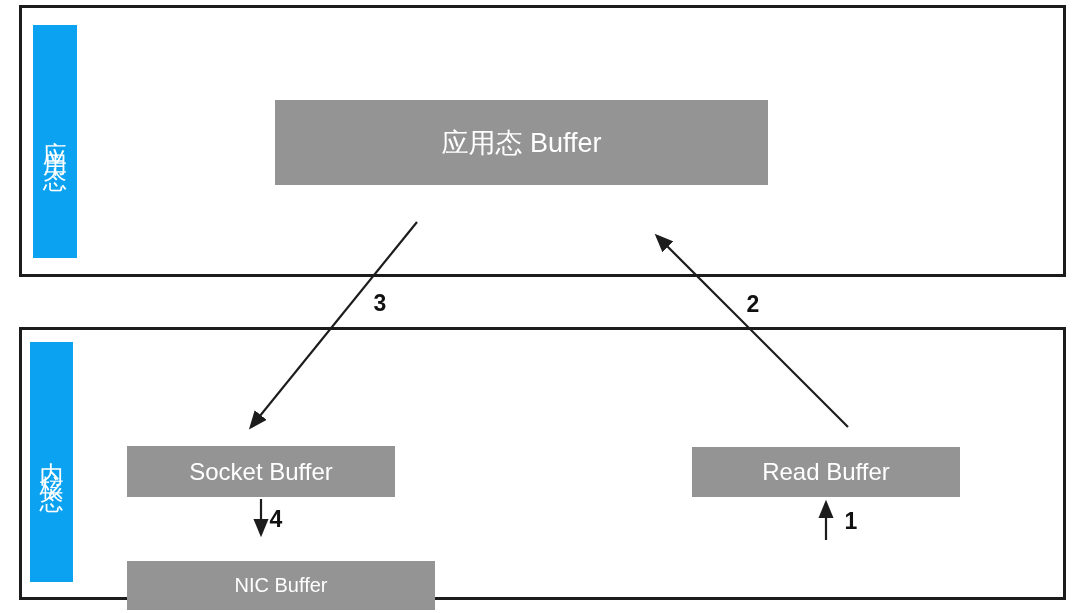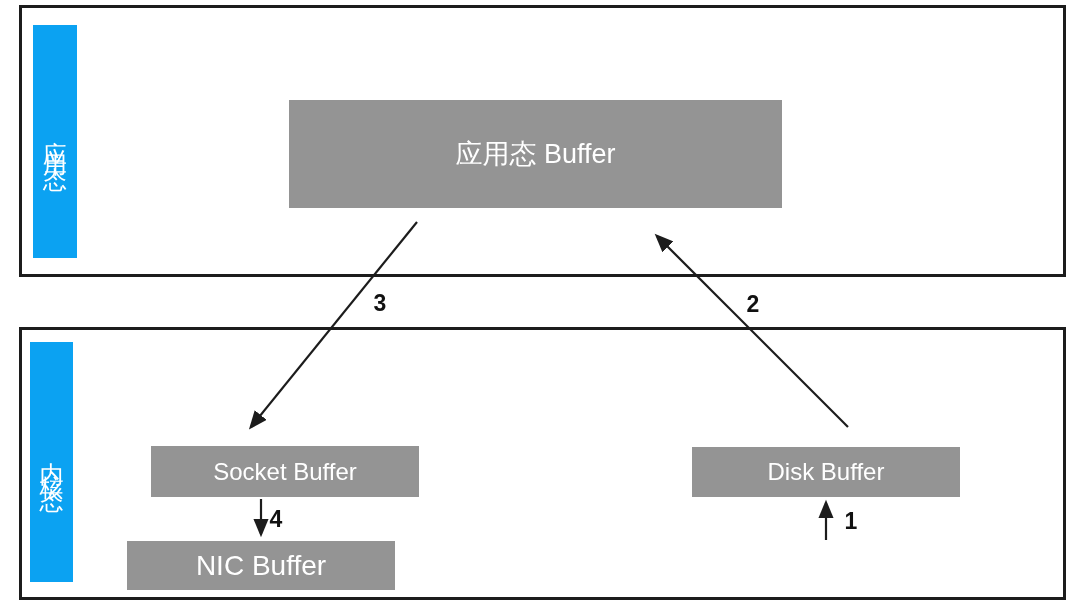--- a/index.html
+++ b/index.html
@@ -42,23 +42,23 @@
   .node {
     position: absolute;
     background: #949494;
     color: #ffffff;
     display: flex;
     align-items: center;
     justify-content: center;
     z-index: 2;
     white-space: nowrap;
   }
-  .node.app-buffer { left: 275px; top: 100px; width: 493px; height: 108px; font-size: 27px; margin-left: 14px; }
-  .node.socket-buffer { left: 127px; top: 446px; width: 268px; height: 51px; font-size: 24px; margin-left: 24px; }
-  .node.nic-buffer { left: 127px; top: 541px; width: 268px; height: 49px; font-size: 28px; }
+  .node.app-buffer { left: 275px; top: 100px; width: 493px; height: 85px; font-size: 27px; }
+  .node.socket-buffer { left: 127px; top: 446px; width: 268px; height: 51px; font-size: 24px; }
+  .node.nic-buffer { left: 127px; top: 561px; width: 308px; height: 49px; font-size: 20px; }
   .node.read-buffer { left: 692px; top: 447px; width: 268px; height: 50px; font-size: 24px; }
   .node.disk { left: 692px; top: 542px; width: 268px; height: 50px; font-size: 24px; }
   .arrow-layer {
     position: absolute;
     left: 0; top: 0;
     width: 1080px;
     height: 613px;
     z-index: 3;
     pointer-events: none;
   }
@@ -82,21 +82,21 @@
 
   <div class="region-box user"></div>
   <div class="region-box kernel"></div>
 
   <div class="region-label user">应用态</div>
   <div class="region-label kernel">内核态</div>
 
   <div class="node app-buffer">应用态 Buffer</div>
   <div class="node socket-buffer">Socket Buffer</div>
   <div class="node nic-buffer">NIC Buffer</div>
-  <div class="node read-buffer">Disk Buffer</div>
+  <div class="node read-buffer">Read Buffer</div>
 
   <svg class="arrow-layer" viewBox="0 0 1080 613" xmlns="http://www.w3.org/2000/svg">
     <defs>
       <marker id="arrowhead" markerWidth="9" markerHeight="7" refX="7" refY="3.5" orient="auto">
         <path d="M0,0 L8.5,3.5 L0,7 Z" fill="#1c1c1c"></path>
       </marker>
     </defs>
     <line x1="826" y1="540" x2="826" y2="503" stroke="#1c1c1c" stroke-width="2.2" marker-end="url(#arrowhead)"></line>
     <line x1="848" y1="427" x2="657" y2="236" stroke="#1c1c1c" stroke-width="2.2" marker-end="url(#arrowhead)"></line>
     <line x1="417" y1="222" x2="251" y2="427" stroke="#1c1c1c" stroke-width="2.2" marker-end="url(#arrowhead)"></line>

